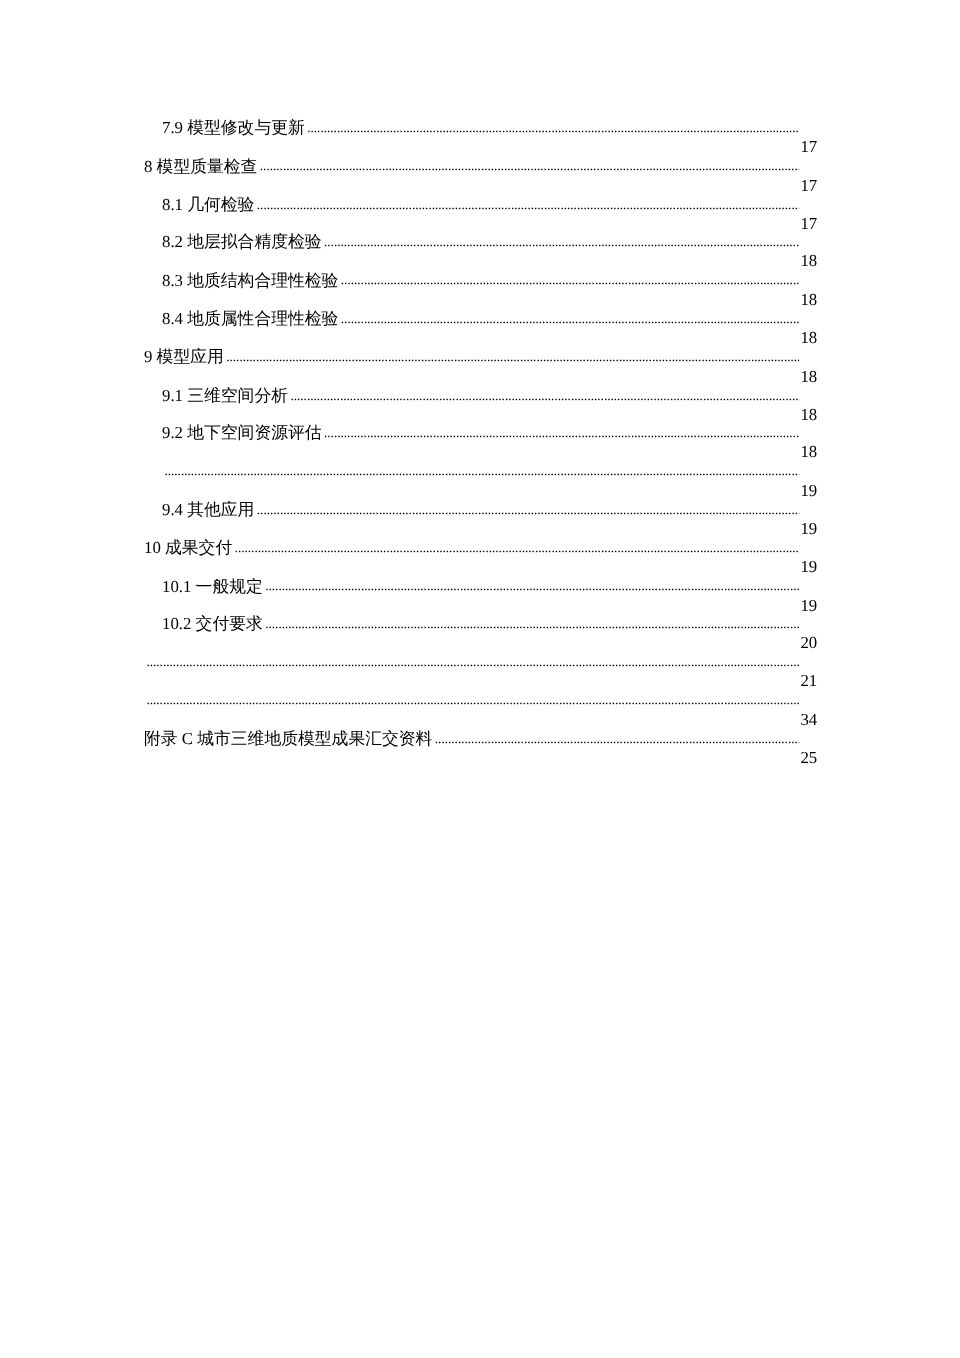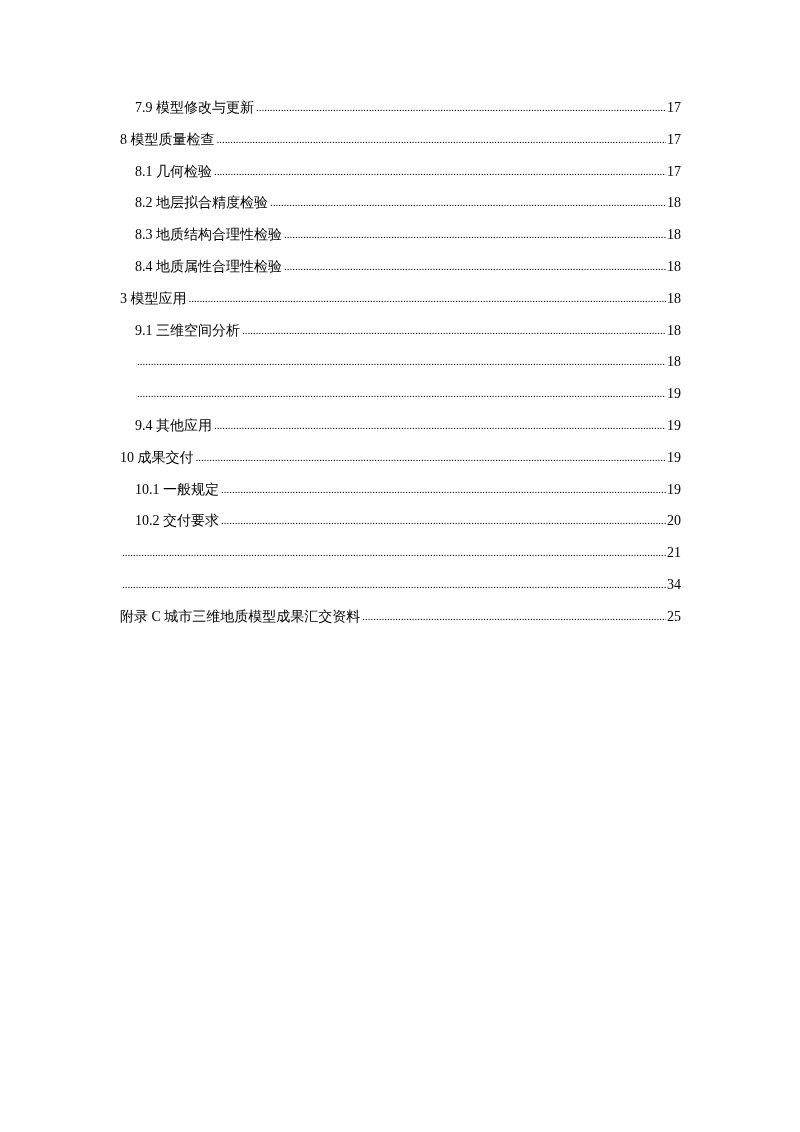--- a/index.html
+++ b/index.html
@@ -42,20 +42,21 @@
       letter-spacing: 0;
       font-size: 11px;
       color: #000;
     }
     .toc-leader::before {
       content: "................................................................................................................................................................................................................................................................";
     }
     .toc-page {
       flex: 0 0 auto;
       text-align: right;
+      margin-top: 16px;
     }
   </style>
 </head>
 <body>
 
 <div class="toc">
   <div class="toc-entry level-2">
     <span class="toc-label">7.9 模型修改与更新</span>
     <span class="toc-leader"></span>
     <span class="toc-page">17</span>
@@ -79,30 +80,31 @@
     <span class="toc-label">8.3 地质结构合理性检验</span>
     <span class="toc-leader"></span>
     <span class="toc-page">18</span>
   </div>
   <div class="toc-entry level-2">
     <span class="toc-label">8.4 地质属性合理性检验</span>
     <span class="toc-leader"></span>
     <span class="toc-page">18</span>
   </div>
   <div class="toc-entry level-1">
-    <span class="toc-label">3  模型应用</span>
+    <span class="toc-label">9  模型应用</span>
     <span class="toc-leader"></span>
     <span class="toc-page">18</span>
   </div>
   <div class="toc-entry level-2">
     <span class="toc-label">9.1 三维空间分析</span>
     <span class="toc-leader"></span>
     <span class="toc-page">18</span>
   </div>
   <div class="toc-entry level-2">
+    <span class="toc-label">9.2 地下空间资源评估</span>
     <span class="toc-leader"></span>
     <span class="toc-page">18</span>
   </div>
   <div class="toc-entry level-2">
     <span class="toc-leader"></span>
     <span class="toc-page">19</span>
   </div>
   <div class="toc-entry level-2">
     <span class="toc-label">9.4  其他应用</span>
     <span class="toc-leader"></span>

